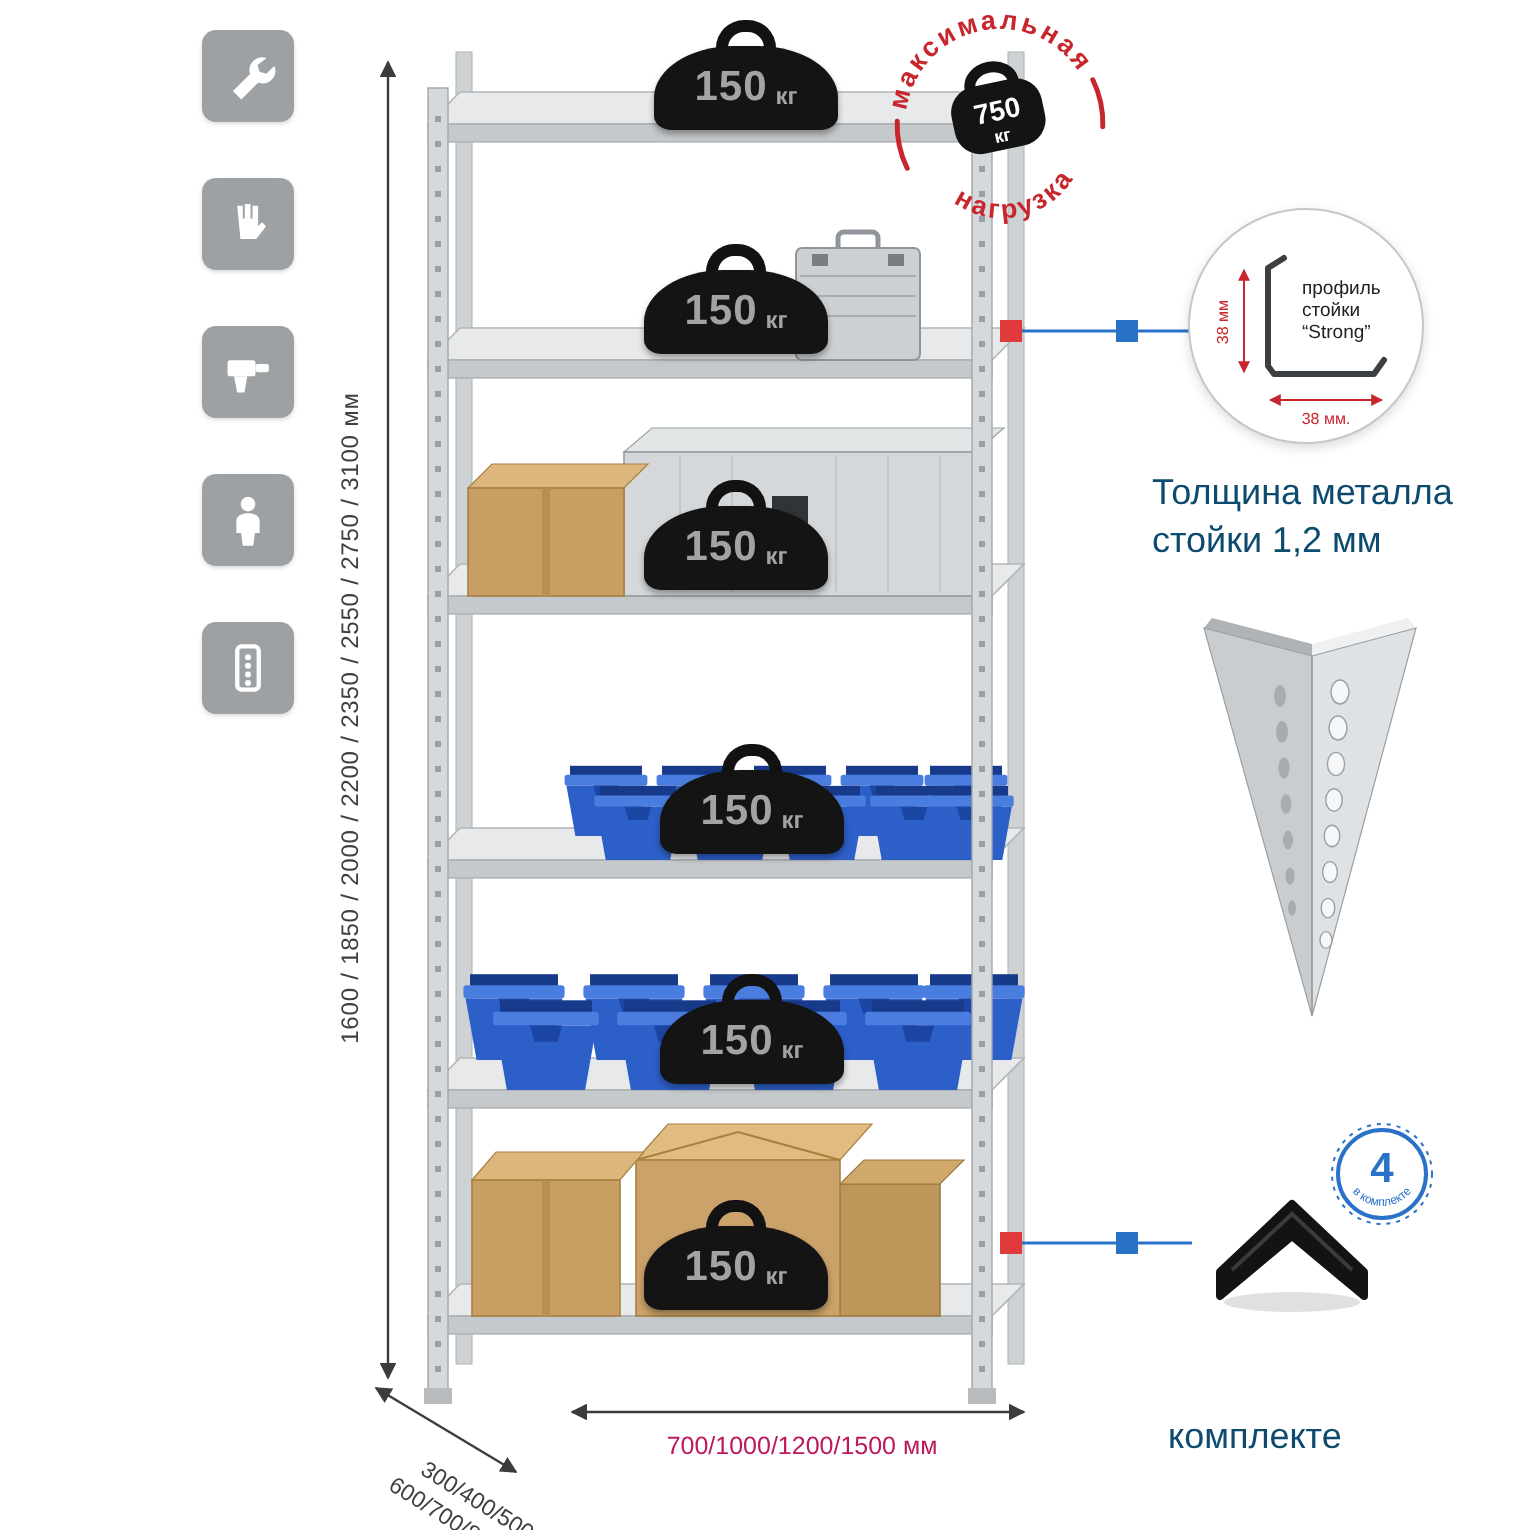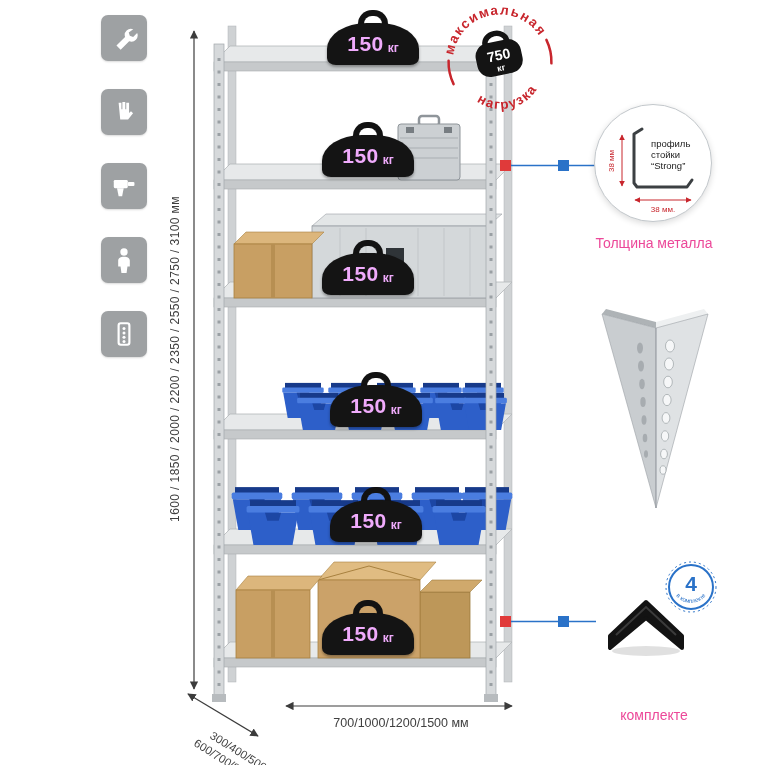--- a/index.html
+++ b/index.html
@@ -15,40 +15,40 @@
   
   .height-label{position:absolute;left:-145px;top:352px;width:640px;text-align:center;
         transform:rotate(-90deg);font-size:12px;color:#3f3f3f;letter-spacing:.4px;white-space:nowrap}
 
   
   .weight{position:absolute;width:92px;text-align:center;z-index:6}
   .w-handle{display:block;margin:0 auto;width:30px;height:15px;border:6px solid #121212;border-bottom:0;
         border-radius:14px 14px 0 0}
   .w-body{margin-top:-2px;width:92px;height:42px;background:#141414;
         border-radius:40px 40px 9px 9px / 26px 26px 7px 7px;display:flex;align-items:center;justify-content:center;
-        gap:4px;color:#f0abfc;box-shadow:0 2px 3px rgba(0,0,0,.35)}
+        gap:4px;color:#a3a3a3;box-shadow:0 2px 3px rgba(0,0,0,.35)}
   .w-val{font-size:21px;font-weight:bold;letter-spacing:.5px}
   .w-unit{font-size:12px;font-weight:bold;margin-top:7px}
 
   
   .stamp{position:absolute;left:440px;top:2px;width:120px;height:120px;transform:rotate(-12deg);z-index:7}
 
   
   .detail-circle{position:absolute;left:594px;top:104px;width:118px;height:118px;border-radius:50%;
         background:#fff;border:1px solid #c3c8cc;box-shadow:0 2px 6px rgba(0,0,0,.14)}
-  .caption{position:absolute;text-align:center;font-size:14px;color:#ec4899;line-height:1.35}
+  .caption{position:absolute;font-size:18px;color:#0c4a6e;line-height:1.35}
   .caption span{display:block}
   .caption-profile{left:576px;top:234px;width:156px}
   .caption-foot{left:584px;top:706px;width:140px}
 
   
   .depth-label{position:absolute;left:192px;top:714px;width:118px;text-align:center;font-size:11.5px;color:#3f3f3f;
         transform:rotate(32deg);transform-origin:0 0;line-height:1.3}
   .depth-label span{display:block}
-  .width-label{position:absolute;left:290px;top:716px;width:222px;text-align:center;font-size:12.5px;color:#404040}
+  .width-label{position:absolute;left:290px;top:716px;width:222px;text-align:center;font-size:12.5px;color:#be185d}
 </style>
 </head>
 <body>
 
 <div class="canvas">
 
   <div class="tile" style="top:15px">
     <svg width="28" height="28" viewBox="0 0 26 26">
       <path d="M21.6 4.8a5.8 5.8 0 0 0-7.6 7.3L6 20l3.9 3.9 7.9-7.9a5.8 5.8 0 0 0 7.4-7.7L21.5 12l-3.1-1-1-3.1z" fill="#fff"></path>
     </svg>
@@ -296,20 +296,21 @@
       <text transform="rotate(-90 19 56)" x="19" y="56" text-anchor="middle" font-size="8" fill="#c8262d">38 мм</text>
       <line x1="40" y1="95" x2="96" y2="95" stroke="#c8262d" stroke-width="1" marker-start="url(#mR)" marker-end="url(#mR)"></line>
       <text x="68" y="107" text-anchor="middle" font-size="8" fill="#c8262d">38 мм.</text>
       <text x="56" y="42" font-size="9.5" fill="#222">профиль</text>
       <text x="56" y="53" font-size="9.5" fill="#222">стойки</text>
       <text x="56" y="64" font-size="9.5" fill="#222">“Strong”</text>
     </svg>
   </div>
   <div class="caption caption-profile">
     <span>Толщина металла</span>
+    <span>стойки 1,2 мм</span>
   </div>
 
   <svg style="position:absolute;left:596px;top:298px" width="118" height="230" viewBox="0 0 118 230">
     <polygon points="6,16 60,30 60,24 10,11" fill="#aeb3b6"></polygon>
     <polygon points="112,16 60,30 60,24 108,11" fill="#eef0f1"></polygon>
     <polygon points="60,30 6,16 60,210" fill="#c9cdd0" stroke="#9aa0a4" stroke-width="0.6"></polygon>
     <polygon points="60,30 112,16 60,210" fill="#dfe2e4" stroke="#9aa0a4" stroke-width="0.6"></polygon>
     <line x1="60" y1="30" x2="60" y2="210" stroke="#9aa0a4" stroke-width="0.8"></line>
     <g fill="#f6f7f8" stroke="#9aa0a4" stroke-width="0.7">
       <ellipse cx="74" cy="48" rx="4.5" ry="6"></ellipse>

